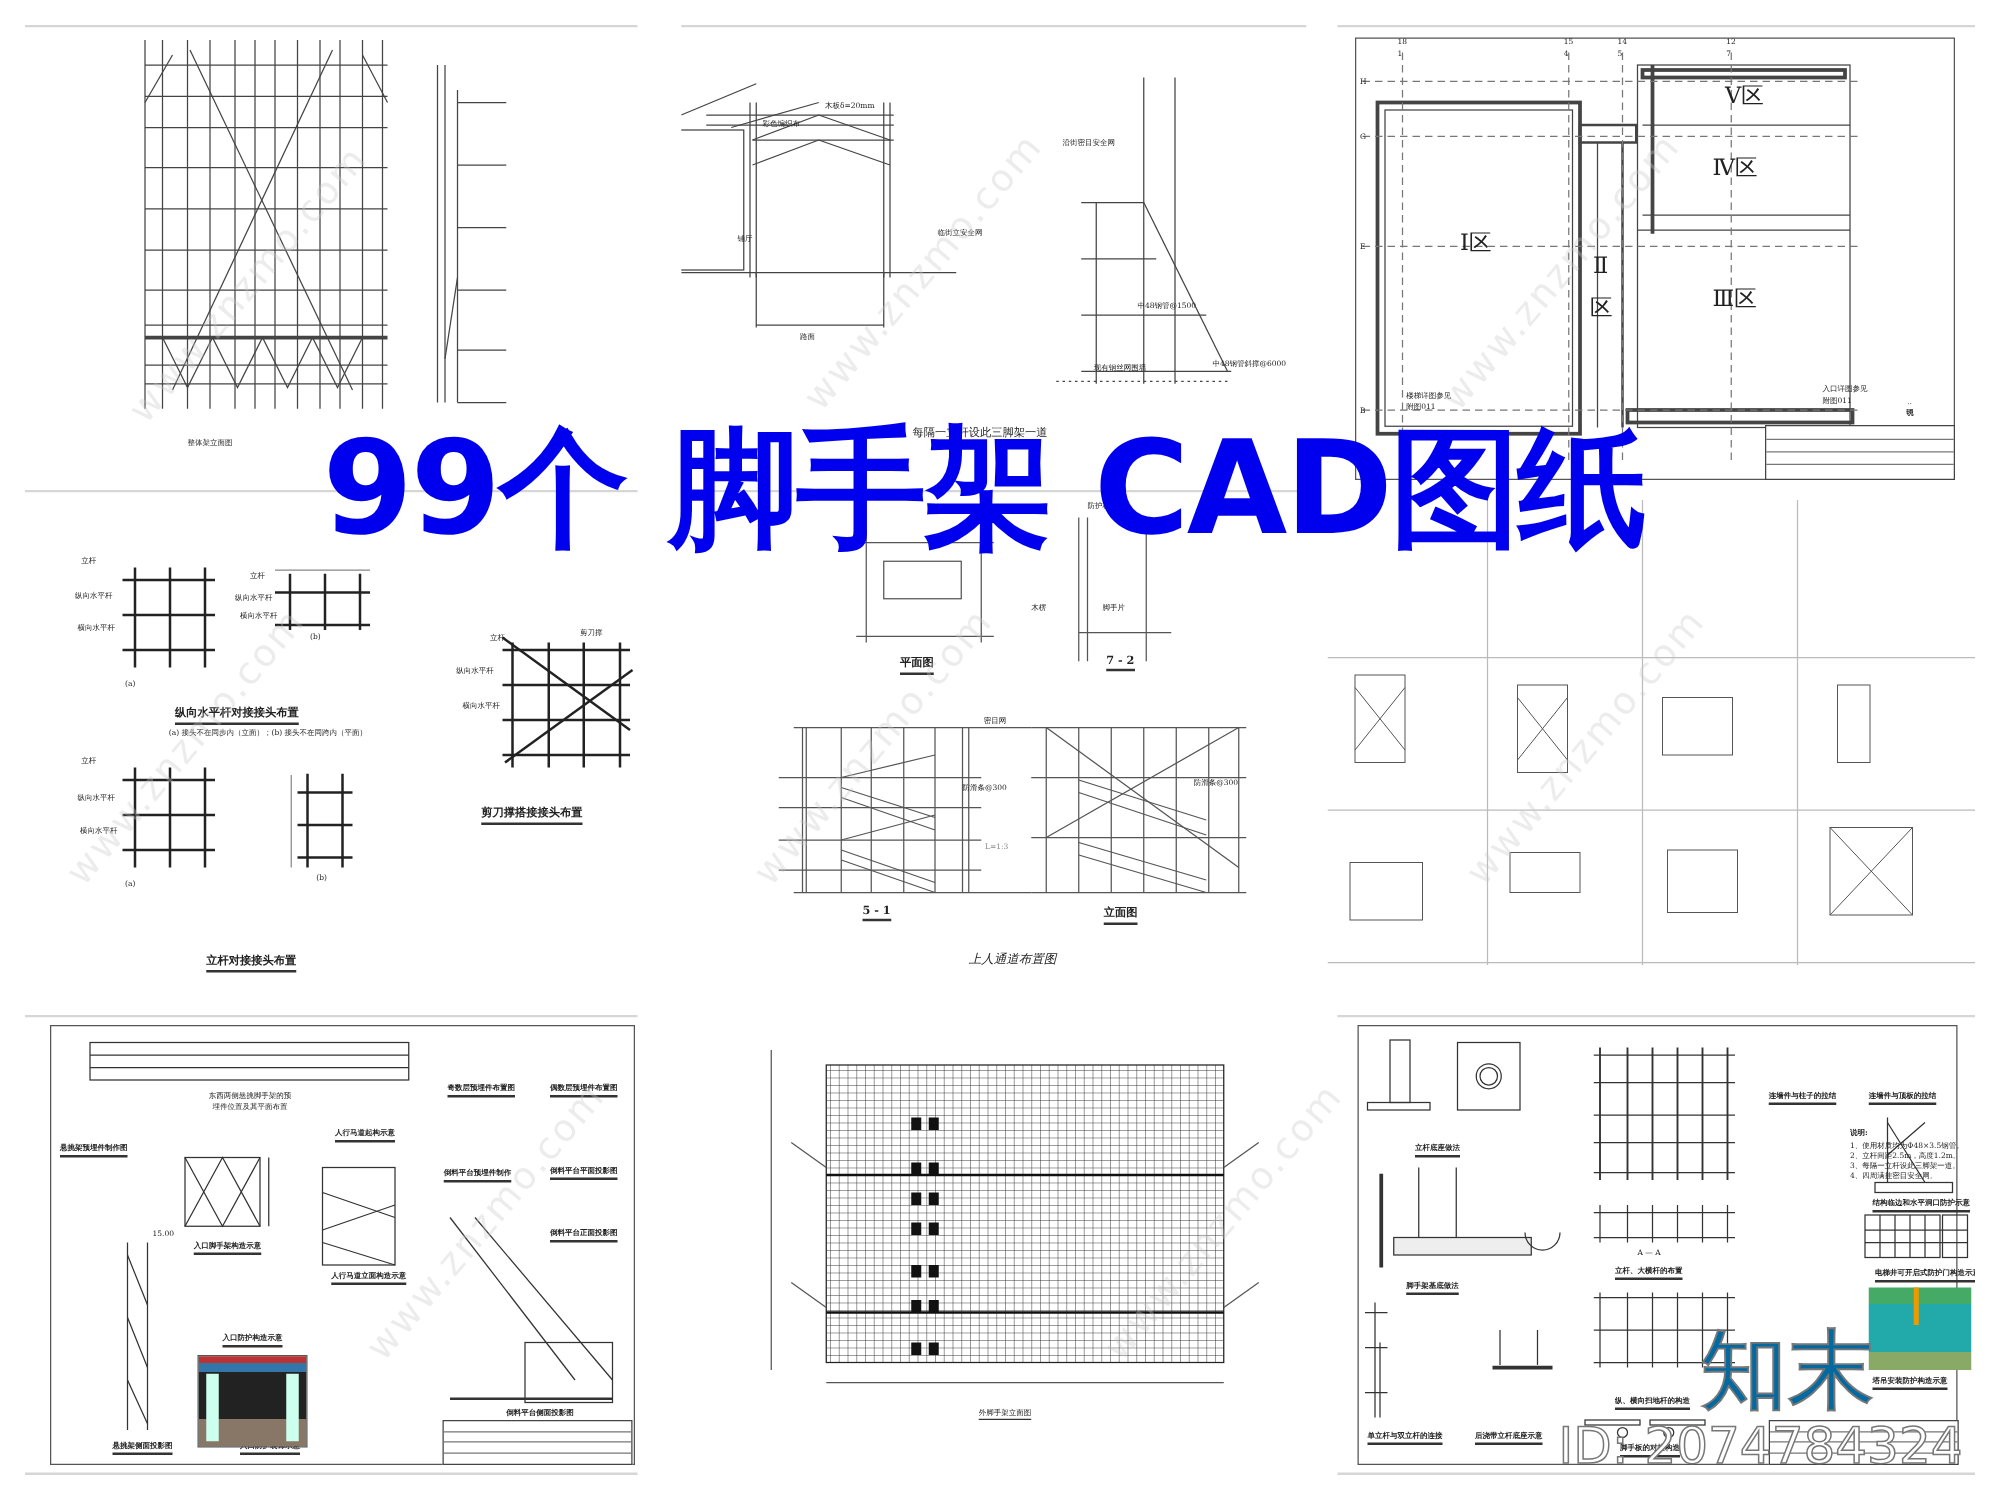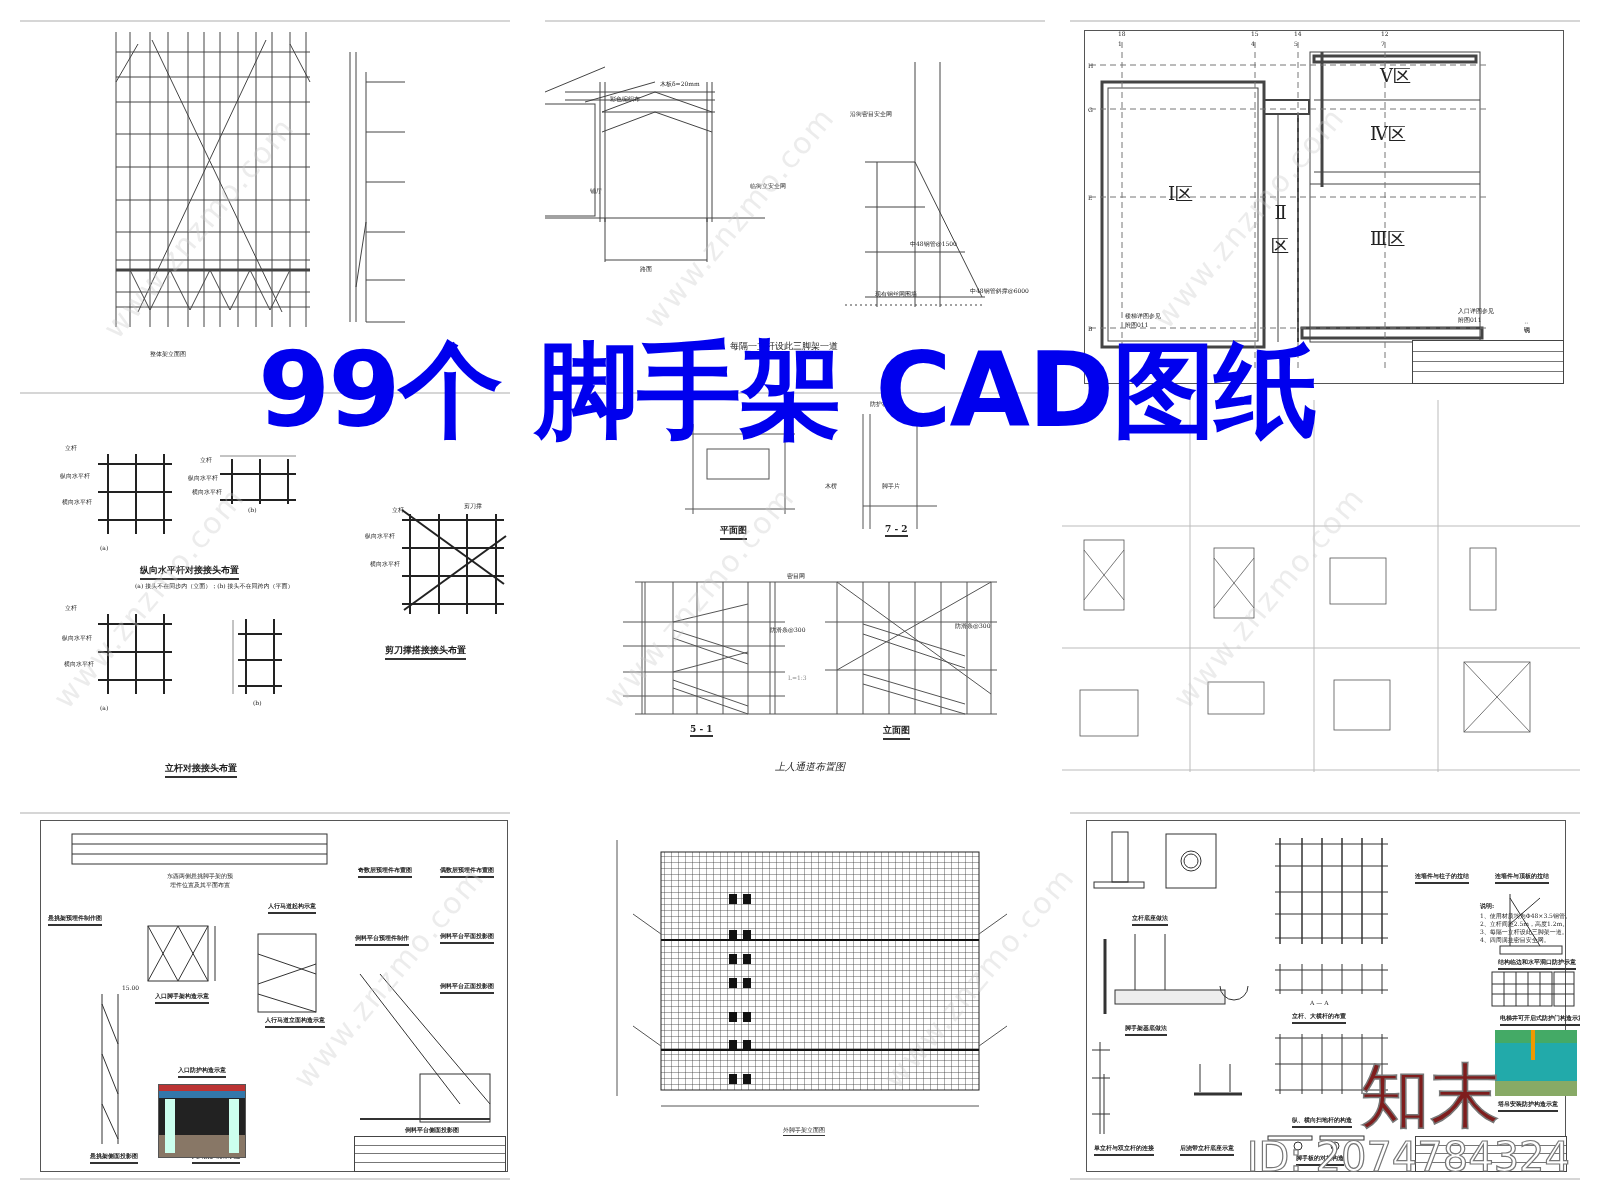--- a/index.html
+++ b/index.html
@@ -7,21 +7,21 @@
   .sheet{position:absolute;background:#fff;overflow:hidden;}
   .sep-h{position:absolute;height:2px;background:#d6d6d6;}
   .lbl{position:absolute;font-size:9px;color:#222;white-space:nowrap;font-family:"DejaVu Serif",serif;}
   .lbl.u{border-bottom:2px double #333;padding-bottom:1px;font-weight:bold;}
   .lbl.sm{font-size:6px;}
   .lbl.big{font-size:18px;font-family:"DejaVu Serif",serif;}
   .frame{position:absolute;border:1px solid #555;}
   .banner{position:absolute;left:258px;top:338px;font-family:"DejaVu Sans",sans-serif;font-size:104px;color:#0000ee;font-weight:bold;letter-spacing:-2px;white-space:nowrap;line-height:1;}
   .wm{position:absolute;font-family:"DejaVu Sans",sans-serif;font-size:30px;color:rgba(200,200,200,0.35);transform:rotate(-50deg);white-space:nowrap;letter-spacing:2px;}
   .id-wm{position:absolute;right:30px;bottom:20px;font-family:"DejaVu Sans",sans-serif;font-size:40px;color:#fff;-webkit-text-stroke:1.2px #777;white-space:nowrap;}
-  .logo-wm{position:absolute;left:1360px;top:1050px;font-size:70px;color:#7f1d1d;-webkit-text-stroke:1.5px #777;font-family:"DejaVu Sans",sans-serif;}
+  .logo-wm{position:absolute;left:1360px;top:1050px;font-size:70px;color:#0369a1;-webkit-text-stroke:1.5px #777;font-family:"DejaVu Sans",sans-serif;}
   .photo{position:absolute;}
   .tblock{position:absolute;border:1px solid #444;background:#fff;}
   .tblock div{position:absolute;border-top:1px solid #777;left:0;right:0;}
   svg{position:absolute;overflow:visible;}
 </style>
 </head>
 <body>
 
 <div class="sep-h" style="left:20px;top:20px;width:490px;"></div>
 <div class="sep-h" style="left:545px;top:20px;width:500px;"></div>

